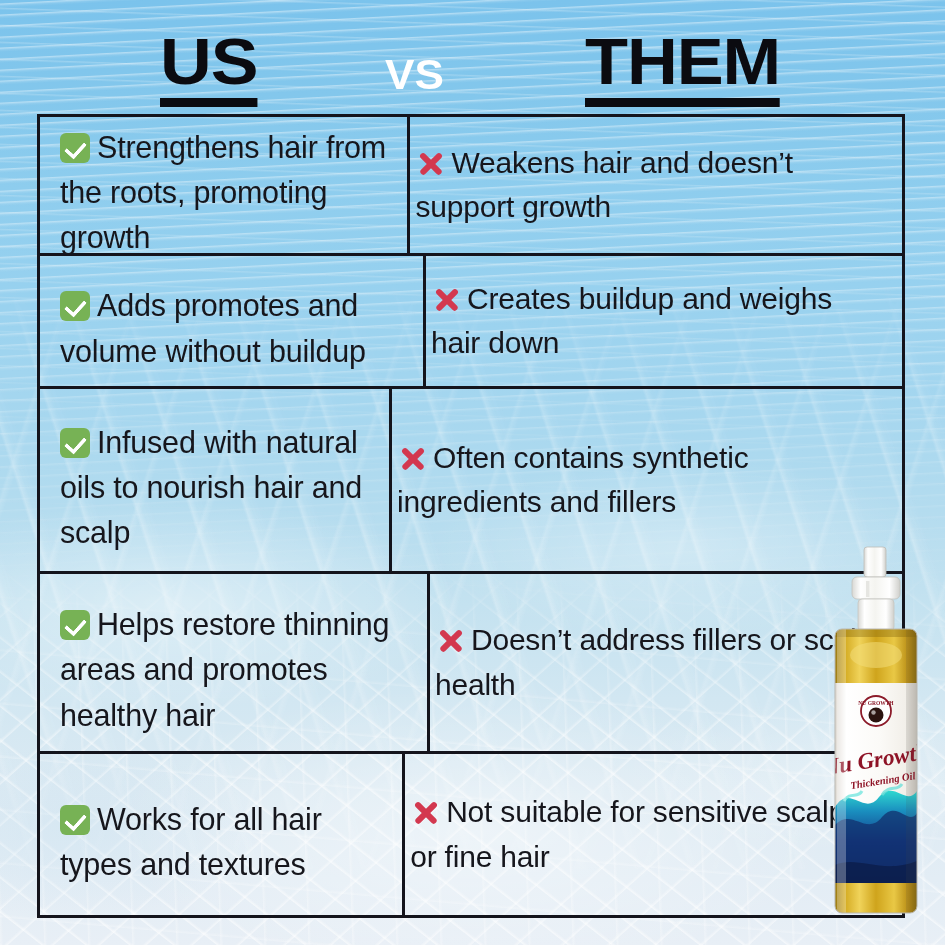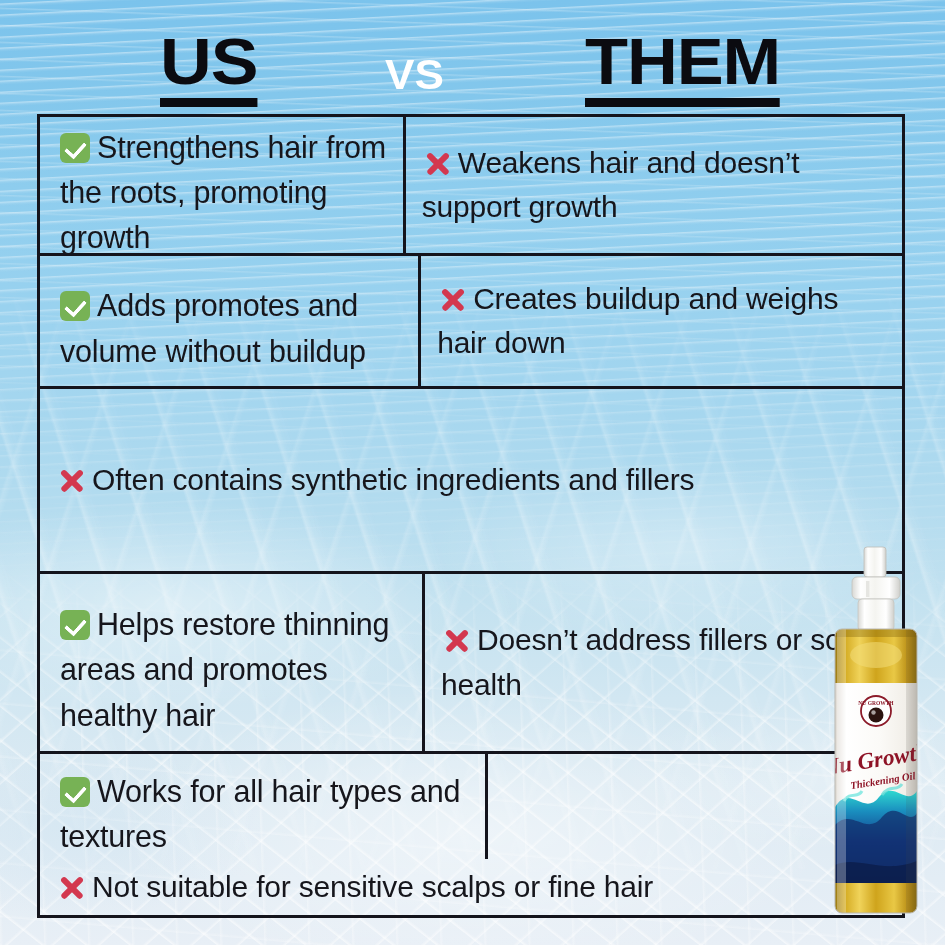--- a/index.html
+++ b/index.html
@@ -169,41 +169,41 @@
     box-sizing: border-box;
     display: flex;
     flex-direction: column;
   }
   .row {
     display: flex;
     flex: 0 0 auto;
     border-bottom: 3px solid #14141c;
     box-sizing: border-box;
   }
-  .row:last-child { border-bottom: none; flex-direction: column; }
+  .row:last-child { border-bottom: none; }
   .row.r1 { height: 139px; }
   .row.r2 { height: 133px; }
   .row.r3 { height: 185px; }
   .row.r4 { height: 180px; }
   .row.r5 { height: 161px; }
 
   .cell {
     box-sizing: border-box;
     display: flex;
     align-items: center;
     position: relative;
   }
   .cell.left {
     width: 448px;           
     border-right: 3px solid #14141c;
     padding: 15px 10px 0 20px;
   }
   .cell.right {
     flex: 1 1 auto;
-    padding: 0 14px 0 16px;
+    padding: 0 14px 0 5px;
   }
 
   .cell-text {
     font-family: "Liberation Sans", sans-serif;
     font-size: 30.5px;
     line-height: 1.48;
     color: #16161c;
     letter-spacing: -0.2px;
   }
   .cell.right .cell-text { font-size: 30px; }
@@ -298,20 +298,23 @@
     <div class="row r2">
       <div class="cell left">
         <div class="cell-text"><span class="mark mark-check"></span><span>Adds promotes and volume without buildup</span></div>
       </div>
       <div class="cell right">
         <div class="cell-text"><span class="mark mark-x"></span><span>Creates buildup and weighs hair down</span></div>
       </div>
     </div>
 
     <div class="row r3">
+      <div class="cell left">
+        <div class="cell-text"><span class="mark mark-check"></span><span>Infused with natural oils to nourish hair and scalp</span></div>
+      </div>
       <div class="cell right">
         <div class="cell-text"><span class="mark mark-x"></span><span>Often contains synthetic ingredients and fillers</span></div>
       </div>
     </div>
 
     <div class="row r4">
       <div class="cell left">
         <div class="cell-text"><span class="mark mark-check"></span><span>Helps restore thinning areas and promotes healthy hair</span></div>
       </div>
       <div class="cell right">

